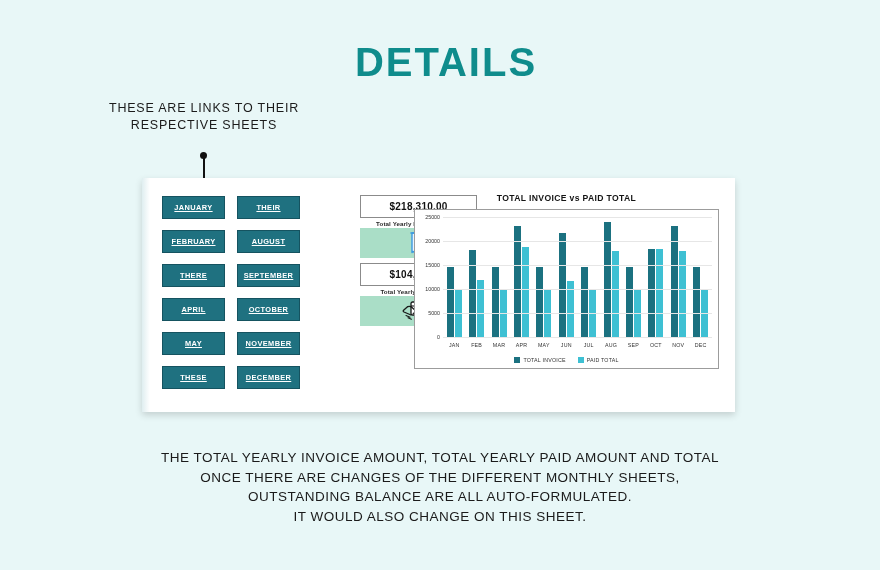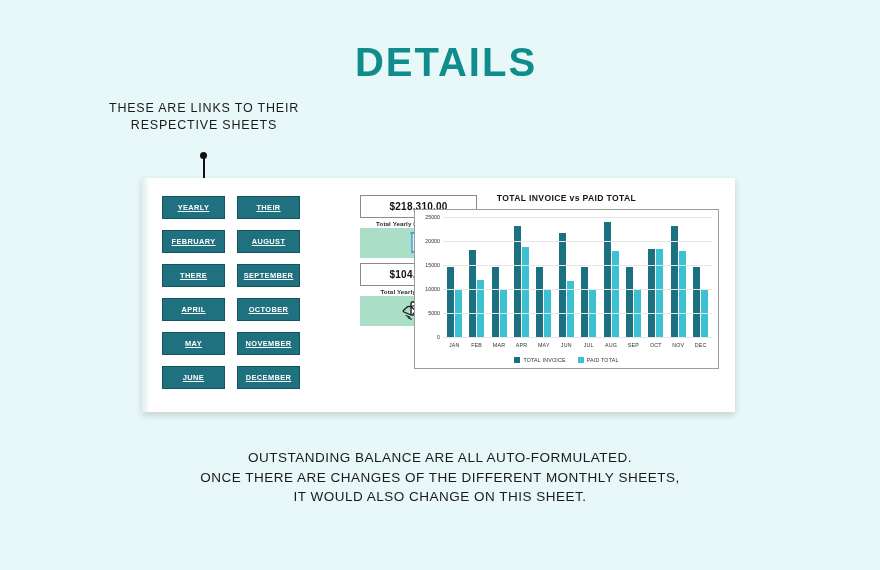--- a/index.html
+++ b/index.html
@@ -159,21 +159,21 @@
 <div class="page-title">DETAILS</div>
 
 <div class="callout">THESE ARE LINKS TO THEIR RESPECTIVE SHEETS</div>
 <div class="callout-dot"></div>
 <div class="callout-line"></div>
 
 <div class="panel">
 
   <div class="months">
       <div class="month-btn">
-        <span>YEARLY</span>
+        <span>JANUARY</span>
       </div>
       <div class="month-btn">
         <span>THEIR</span>
       </div>
       <div class="month-btn">
         <span>FEBRUARY</span>
       </div>
       <div class="month-btn">
         <span>AUGUST</span>
       </div>
@@ -189,21 +189,21 @@
       <div class="month-btn">
         <span>OCTOBER</span>
       </div>
       <div class="month-btn">
         <span>MAY</span>
       </div>
       <div class="month-btn">
         <span>NOVEMBER</span>
       </div>
       <div class="month-btn">
-        <span>JUNE</span>
+        <span>THESE</span>
       </div>
       <div class="month-btn">
         <span>DECEMBER</span>
       </div>
     </div>
 
   <div class="totals">
       <div class="total-group">
         <div class="total-value">$218,310.00</div>
         <div class="total-label">Total Yearly Invoice Amount</div>
@@ -328,16 +328,17 @@
             <div class="legend-text">PAID TOTAL</div>
           </div>
         </div>
     </div>
   </div>
 
 </div>
 <div class="panel-edge"></div>
 
 <div class="footer">
+    <div>THE TOTAL YEARLY INVOICE AMOUNT, TOTAL YEARLY PAID AMOUNT AND TOTAL</div>
+    <div>ONCE THERE ARE CHANGES OF THE DIFFERENT MONTHLY SHEETS,</div>
     <div>OUTSTANDING BALANCE ARE ALL AUTO-FORMULATED.</div>
-    <div>ONCE THERE ARE CHANGES OF THE DIFFERENT MONTHLY SHEETS,</div>
     <div>IT WOULD ALSO CHANGE ON THIS SHEET.</div>
   </div>
 
 </body></html>

